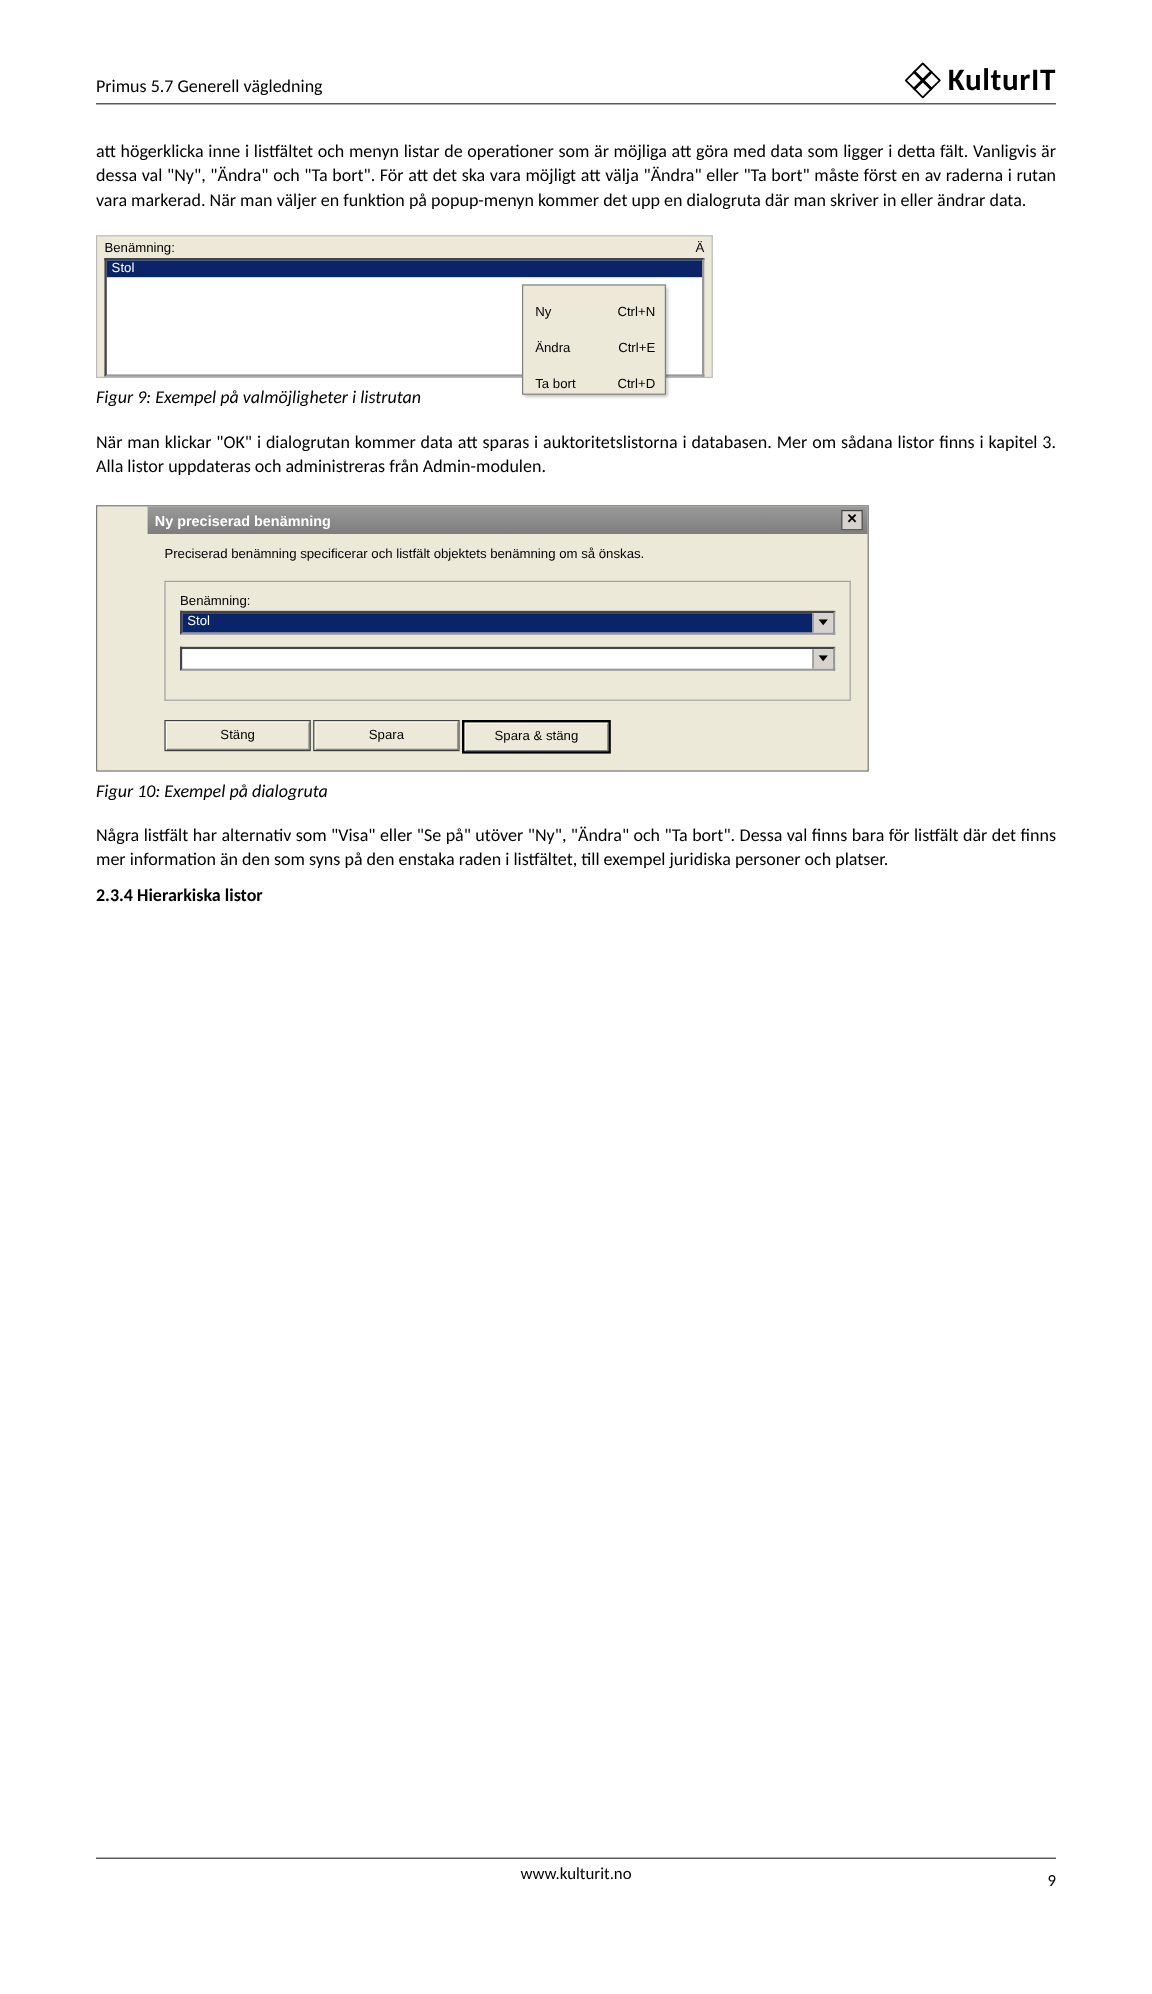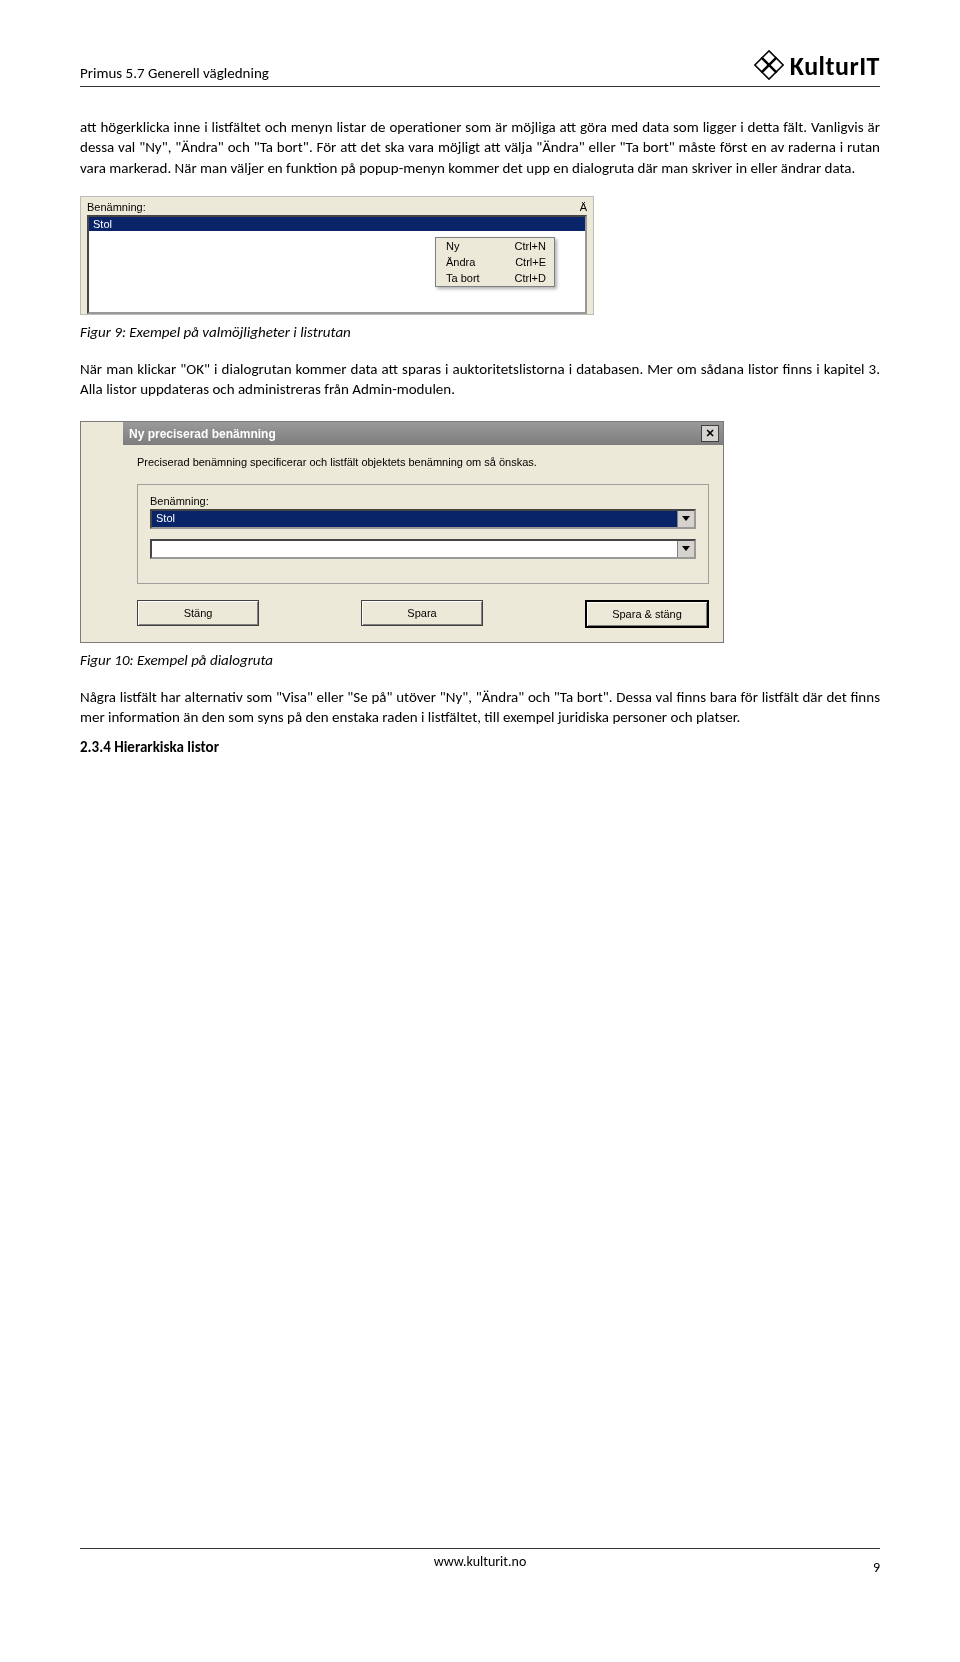--- a/index.html
+++ b/index.html
@@ -21,21 +21,21 @@
     display: flex;
     justify-content: space-between;
     align-items: flex-end;
     border-bottom: 1px solid #333;
     padding-bottom: 4px;
     margin-bottom: 30px;
   }
   .header-title { font-size: 15px; }
   .logo {
     display: flex;
-    align-items: flex-start;
+    align-items: flex-end;
     gap: 6px;
     font-size: 26px;
     font-weight: 600;
     letter-spacing: 0.5px;
   }
   .logo svg { width: 30px; height: 30px; }
   .body-text {
     font-size: 15px;
     line-height: 1.35;
     margin-bottom: 10px;
@@ -75,21 +75,21 @@
     position: absolute;
     top: 20px;
     right: 30px;
     background: #ece9d8;
     border: 1px solid #808080;
     box-shadow: 2px 2px 3px rgba(0,0,0,0.3);
     width: 118px;
   }
   .ctxmenu .row {
     display:flex; justify-content: space-between;
-    padding: 2px 8px 2px 10px;
+    padding: 16px 8px 2px 10px;
     font-size: 11px;
   }
 
   
   .fig10 {
     width: 600px;
     font-family: Tahoma, Arial, sans-serif;
     font-size: 11px;
     background: #ece9d8;
     margin: 22px 0 8px 0;
@@ -134,21 +134,21 @@
     padding: 1px 4px; font-size:11px;
   }
   .combo .val.empty { background:#fff; color:#000;}
   .combo .arrow {
     width: 16px;
     background:#d6d3ce;
     border-left:1px solid #808080;
     display:flex; align-items:center; justify-content:center;
   }
   .btnrow {
-    display:flex; justify-content:space-between; gap:14px;
+    display:flex; justify-content:flex-start; gap:2px;
     margin-top: 16px;
   }
   .winbtn {
     width: 120px; height:24px;
     background:#ece9d8;
     border: 1px solid #404040;
     box-shadow: inset 1px 1px 0 #fff, inset -1px -1px 0 #808080;
     font-size:11px;
     display:flex; align-items:center; justify-content:center;
   }

